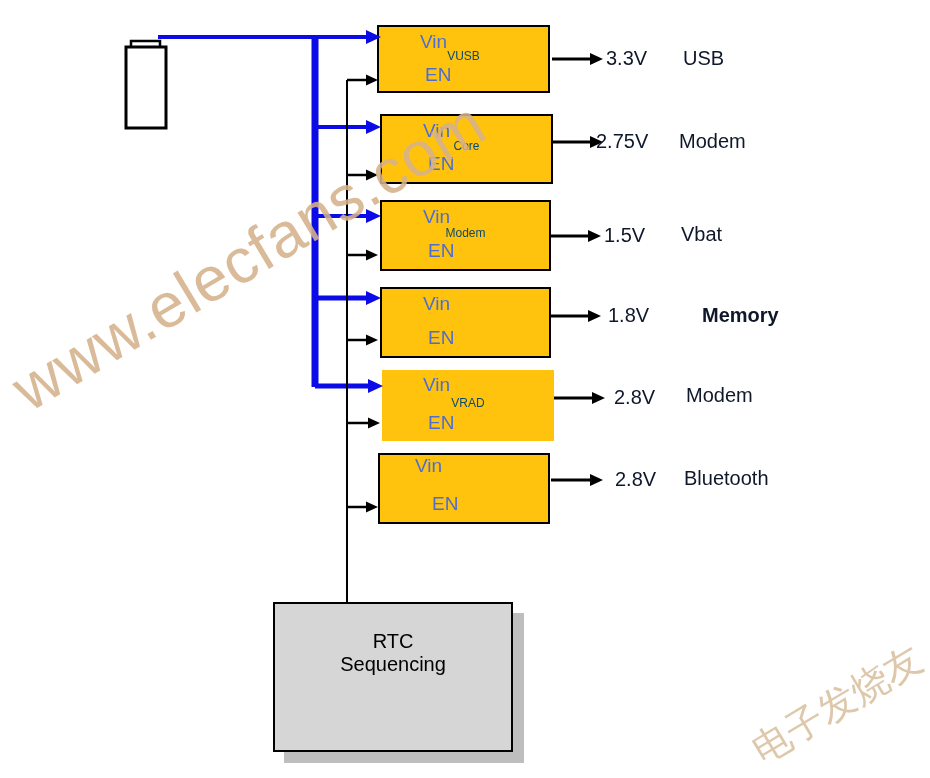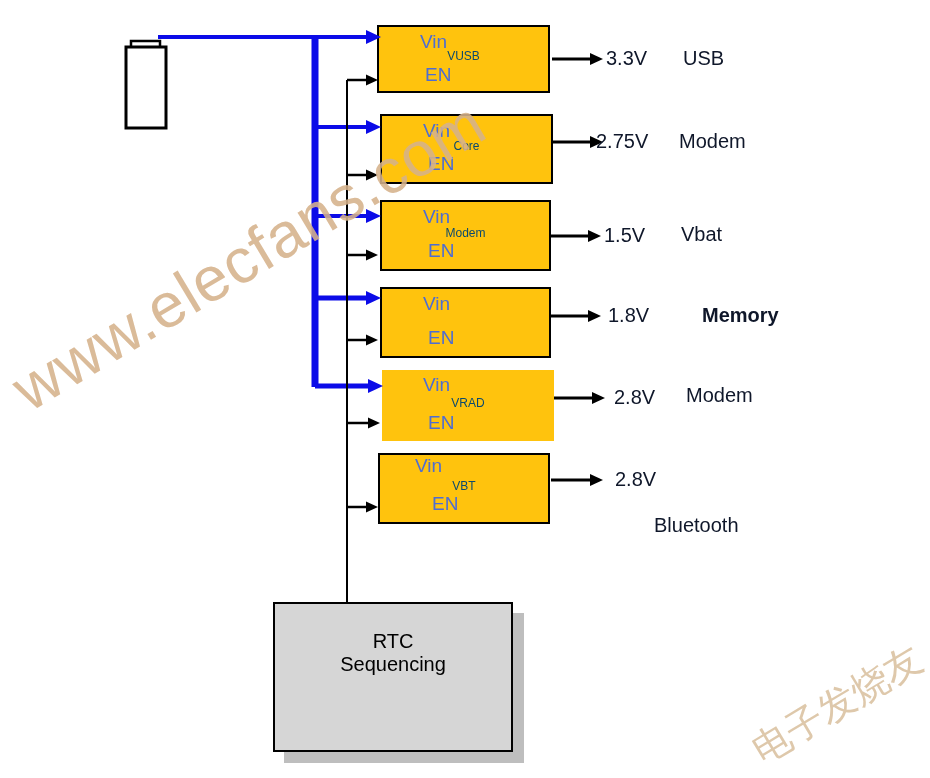--- a/index.html
+++ b/index.html
@@ -30,21 +30,21 @@
     position:absolute; left:0; right:0; top:calc(50% - 3px); transform:translateY(-50%);
     text-align:center; font-size:12px; color:#0c4a6e;
   }
 
   .vout, .load { position:absolute; font-size:20px; color:#0f172a; z-index:4; white-space:nowrap; }
   .vout.v1 { left:606px; top:47px; }  .load.l1 { left:683px; top:47px; }
   .vout.v2 { left:596px; top:130px; } .load.l2 { left:679px; top:130px; }
   .vout.v3 { left:604px; top:224px; } .load.l3 { left:681px; top:223px; }
   .vout.v4 { left:608px; top:304px; } .load.l4 { left:702px; top:304px;font-weight:bold; }
   .vout.v5 { left:614px; top:386px; } .load.l5 { left:686px; top:384px;text-align:right; }
-  .vout.v6 { left:615px; top:468px; } .load.l6 { left:654px; top:467px;margin-top:47px; }
+  .vout.v6 { left:615px; top:468px; } .load.l6 { left:684px; top:467px; }
 
   .ctrl-shadow { position:absolute; left:284px; top:613px; width:240px; height:150px; background:#BEBEBE; z-index:1; }
   .ctrl {
     position:absolute; left:273px; top:602px; width:240px; height:150px;
     background:#D6D6D6; border:2px solid #000; box-sizing:border-box; z-index:2;
     text-align:center; font-size:20px; line-height:23px; color:#000; padding-top:26px;
   }
 
   .wm-main {
     position:absolute; left:18px; top:358px; font-size:63px; color:#D6B28B;
@@ -136,21 +136,20 @@
     <span class="pin en">EN</span>
   </div>
   <div class="blk vrad">
     <span class="pin vin">Vin</span>
     <span class="pin en">EN</span>
     <span class="name">VRAD</span>
   </div>
   <div class="blk vbt">
     <span class="pin vin">Vin</span>
     <span class="pin en">EN</span>
-    <span class="name">VBT</span>
   </div>
 
   <div class="vout v1">3.3V</div>
   <div class="load l1">USB</div>
   <div class="vout v2">2.75V</div>
   <div class="load l2">Modem</div>
   <div class="vout v3">1.5V</div>
   <div class="load l3">Vbat</div>
   <div class="vout v4">1.8V</div>
   <div class="load l4">Memory</div>

